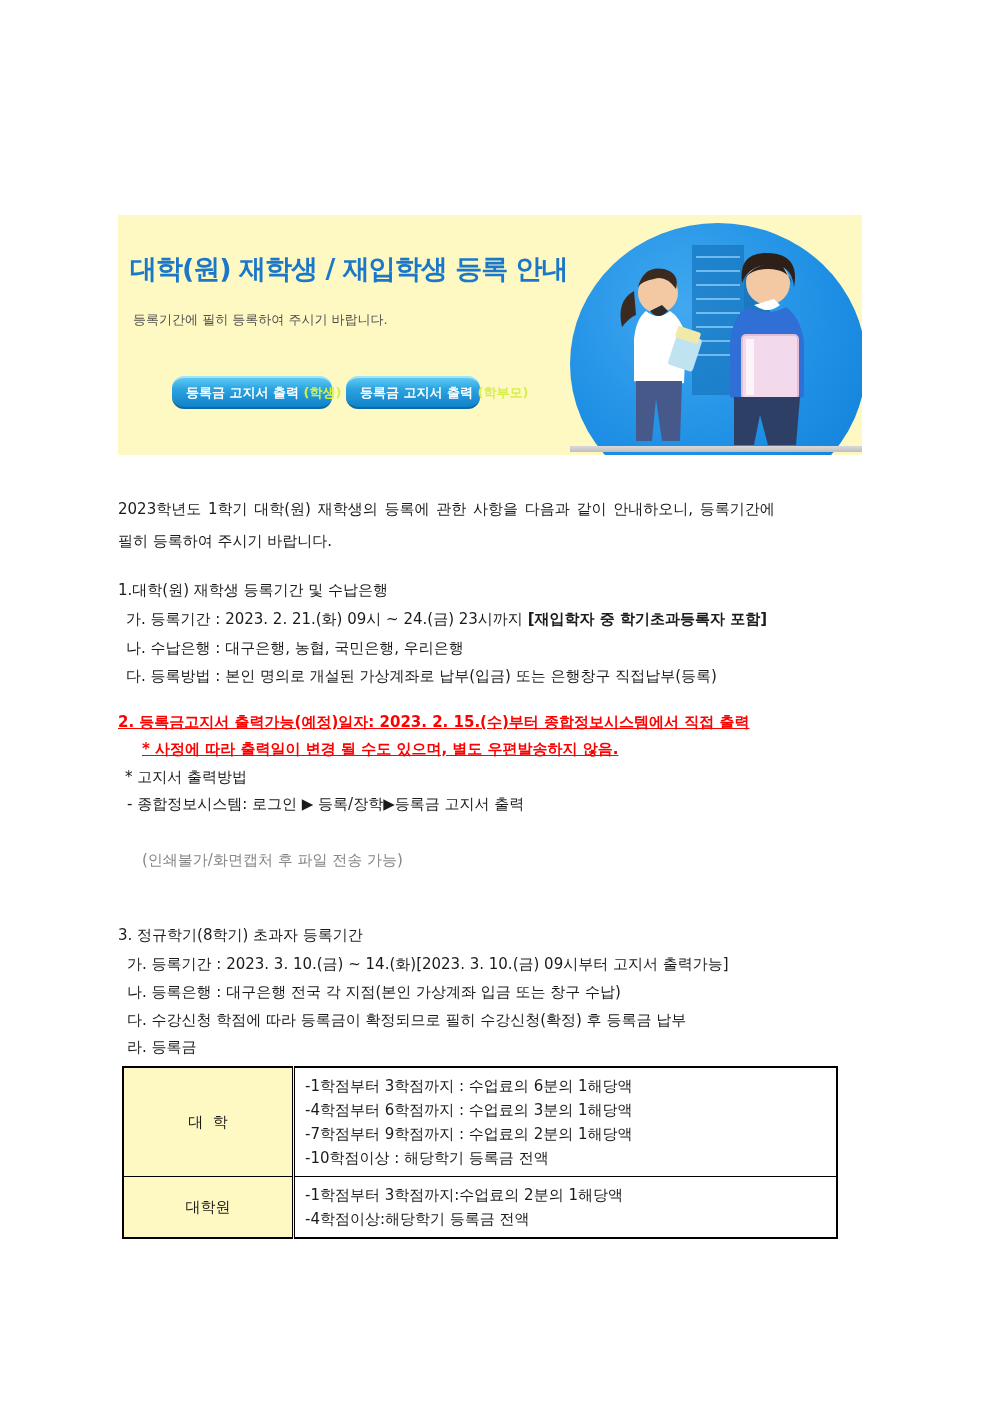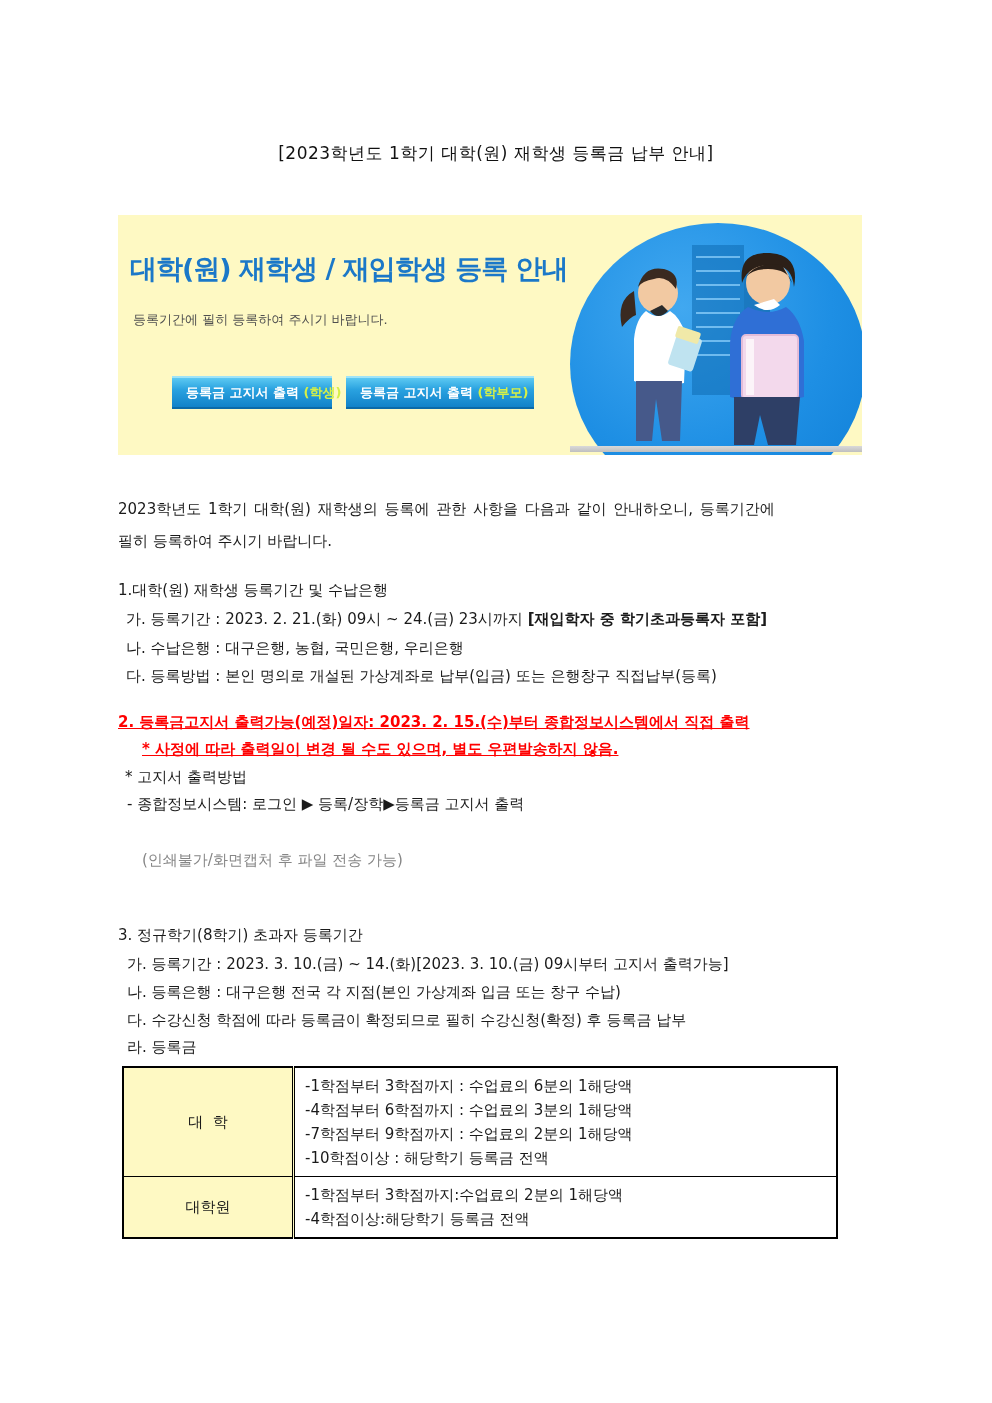--- a/index.html
+++ b/index.html
@@ -10,27 +10,27 @@
     font-size:17px;letter-spacing:0.5px;color:#111;}
 
   
   .banner{position:absolute;left:118px;top:215px;width:744px;height:240px;background:#fef9c3;overflow:hidden;}
   .banner-circle{position:absolute;left:452px;top:8px;width:296px;height:282px;border-radius:50%;
     background:radial-gradient(circle at 38% 30%,#41a8f0 0%,#1e8fe4 55%,#0f7ed6 100%);}
   .banner-building{position:absolute;left:478px;top:16px;}
   .banner-headline{position:absolute;left:12px;top:36px;font-size:27px;font-weight:bold;
     color:#1b78c8;letter-spacing:-1px;white-space:nowrap;}
   .banner-sub{position:absolute;left:15px;top:94px;font-size:13px;color:#4f4f4f;line-height:21px;}
-  .banner-btn{position:absolute;top:161px;height:33px;border:none;border-radius:0;cursor:pointer;
+  .banner-btn{position:absolute;top:161px;height:33px;border:none;border-radius:12px;cursor:pointer;
     background:linear-gradient(#5cc9f2 0%,#2aa2e0 40%,#1182c9 100%);
     border-top:2px solid #9fe4f8;border-bottom:2px solid #0b6aa8;
     color:#fff;font-weight:bold;font-size:13px;padding:0 14px;white-space:nowrap;
     font-family:"DejaVu Sans","Liberation Sans",sans-serif;}
   .btn-student{left:54px;width:160px;}
-  .btn-parent{left:228px;width:188px;}
+  .btn-parent{left:228px;width:134px;}
   .btn-accent{color:#d7f046;}
   .photo-baseline{position:absolute;left:452px;top:231px;width:292px;height:6px;
     background:linear-gradient(#d9d9d9,#bfbfbf);}
 
   
   .tline{position:absolute;font-size:15px;white-space:nowrap;color:#1a1a1a;}
   .gray{color:#868686;}
   .red{color:#ff0000;}
   .u{text-decoration:underline;}
   .b{font-weight:bold;}
@@ -41,21 +41,20 @@
   .fee-table td{border:1px solid #000;vertical-align:middle;}
   .cat-cell{width:166px;background:#fef9c3;text-align:center;white-space:pre;}
   .desc-cell{border-left:3px double #000 !important;padding:6px 10px;line-height:24px;}
   .desc-line{white-space:nowrap;}
 </style>
 </head>
 <body>
 
 <div class="doc">
 
-  <div class="page-title">[2023학년도 1학기 대학(원) 재학생 등록금 납부 안내]</div>
 
   <div class="banner">
     <div class="banner-circle"></div>
 
     <svg class="banner-building" width="266" height="224" viewBox="0 0 266 224">
 
       <g opacity="0.55">
         <rect x="96" y="14" width="52" height="150" fill="#0f6cb4"></rect>
         <rect x="148" y="34" width="26" height="130" fill="#0a5c9e"></rect>
         <g stroke="#9fd2f2" stroke-width="2">

